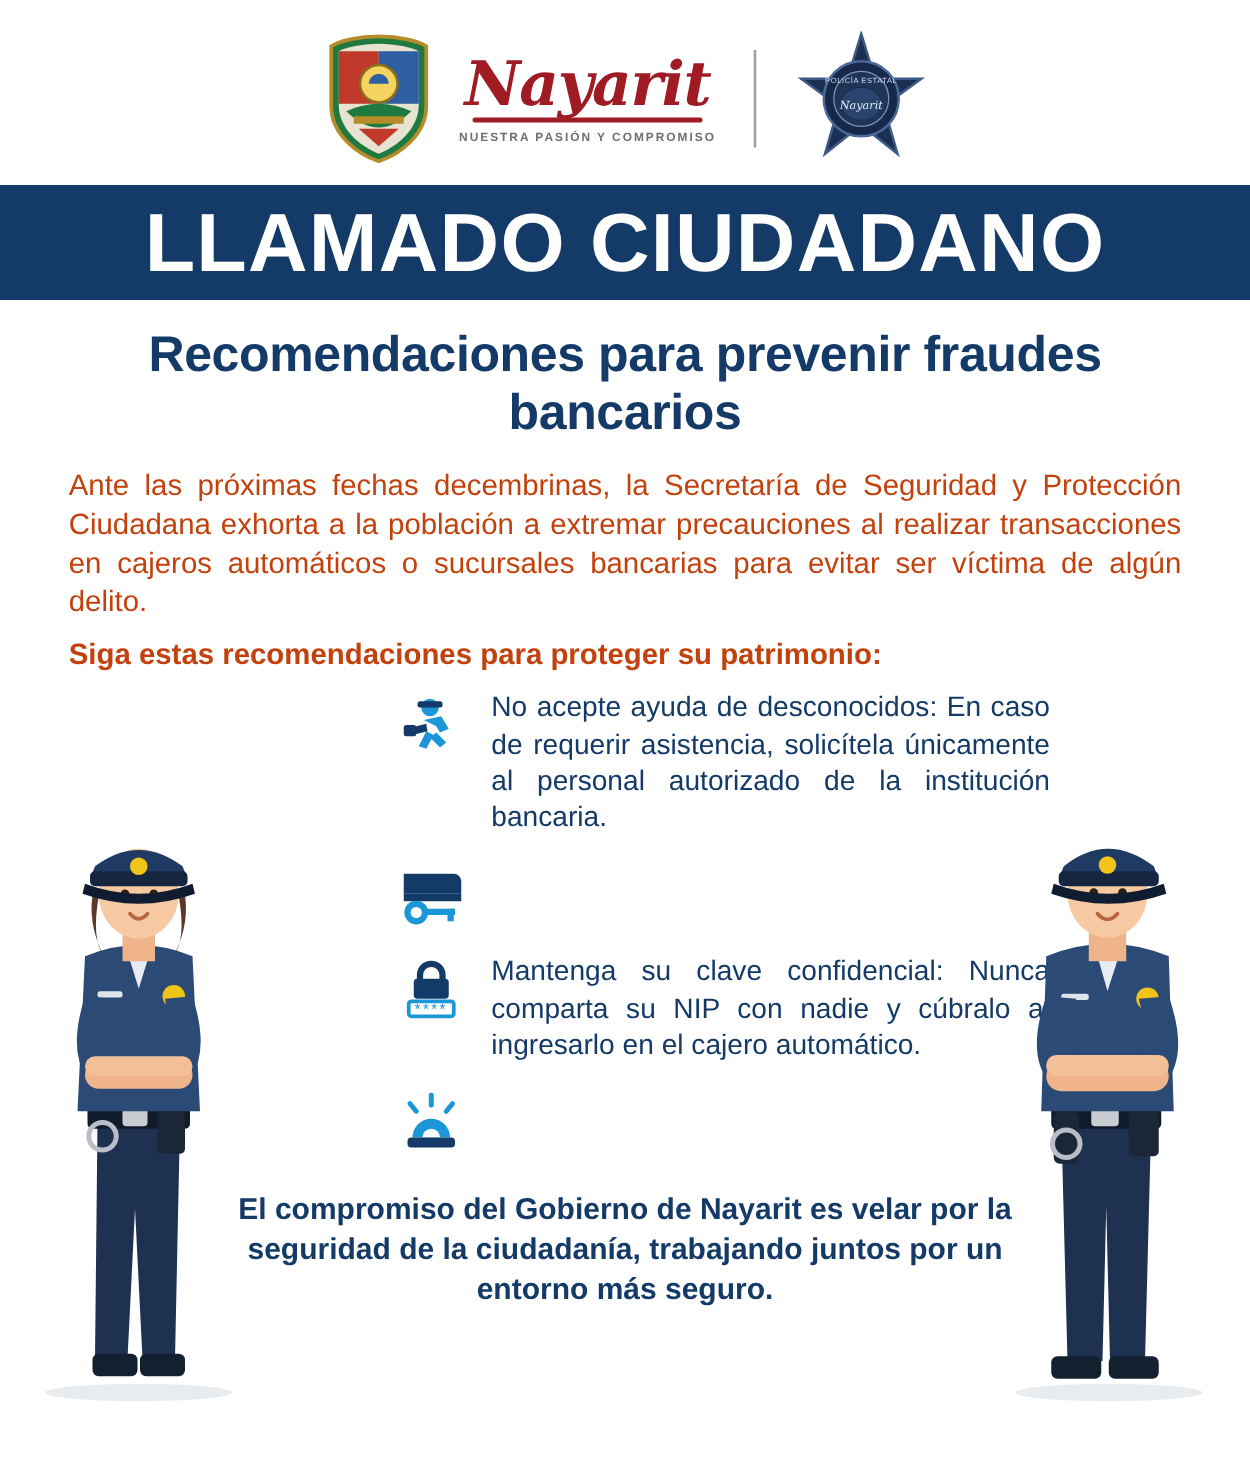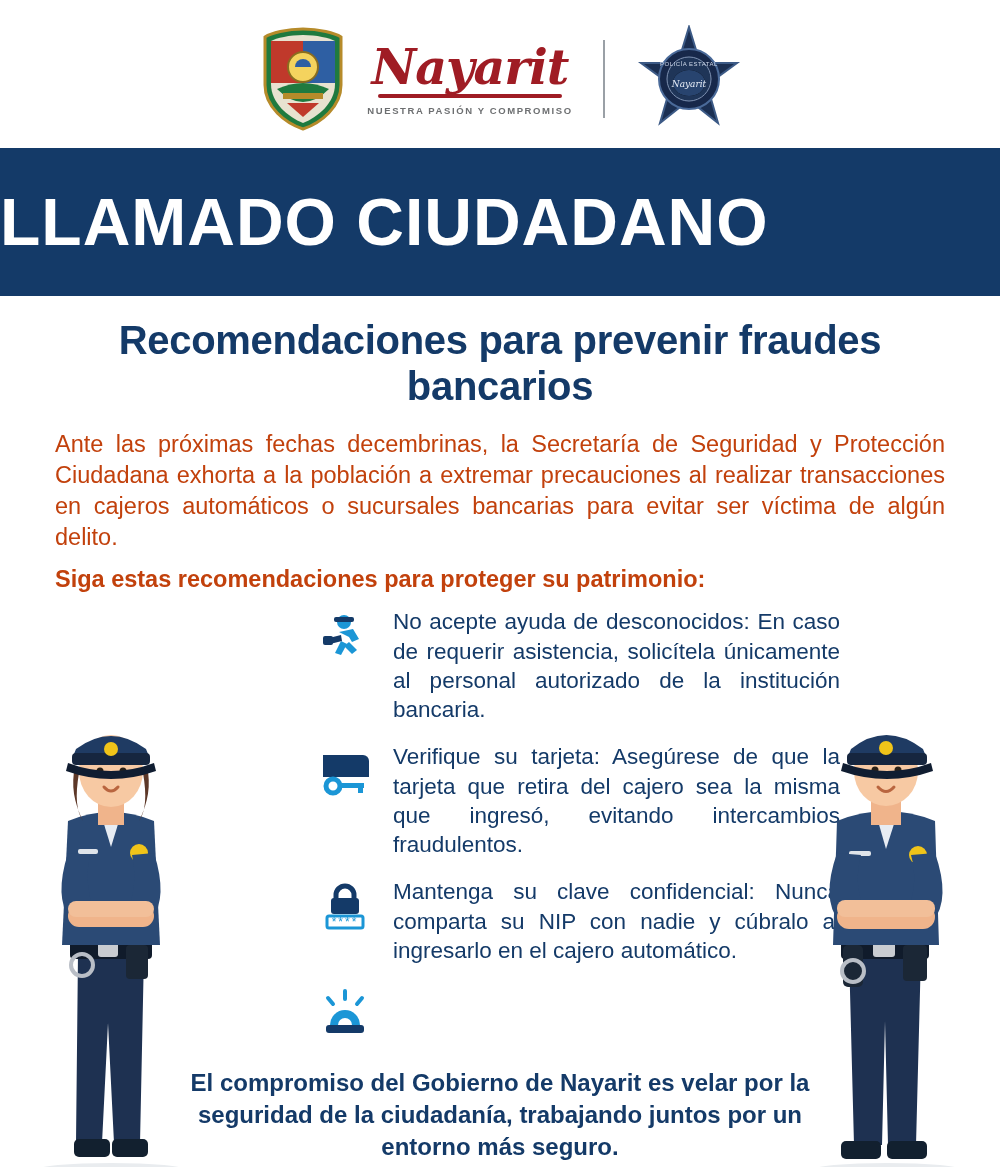--- a/index.html
+++ b/index.html
@@ -67,24 +67,24 @@
   }
   .sspc .l1 { font-size: 16.5px; letter-spacing: 1.3px; font-weight: normal; }
   .sspc .l2 { font-size: 18px; letter-spacing: 0.7px; font-weight: bold; }
   .sspc .l3 { font-size: 18px; letter-spacing: 0.7px; font-weight: bold; }
 
   .badge { width: 108px; height: 108px; position: relative; }
 
   
   .banner {
     background: #143a68;
-    height: 148px;
+    height: 92px;
     display: flex;
     align-items: center;
-    justify-content: flex-start;
+    justify-content: center;
   }
   .banner h1 {
     color: #ffffff;
     font-size: 66px;
     font-weight: bold;
     letter-spacing: 1px;
     line-height: 1;
   }
 
   
@@ -246,21 +246,20 @@
       <div class="tip">
         <div class="icon">
           <svg width="56" height="48" viewBox="0 0 56 48">
             <path d="M6 6 h40 a6 6 0 0 1 6 6 v10 h-46 z" fill="#143a68"></path>
             <rect x="6" y="22" width="46" height="6" fill="#143a68"></rect>
             <circle cx="16" cy="37" r="7" fill="none" stroke="#1b96d6" stroke-width="5"></circle>
             <rect x="21" y="34" width="26" height="5" fill="#1b96d6"></rect>
             <rect x="41" y="34" width="5" height="10" fill="#1b96d6"></rect>
           </svg>
         </div>
-        <div class="text">Verifique su tarjeta: Asegúrese de que la tarjeta que retira del cajero sea la misma que ingresó, evitando intercambios fraudulentos.</div>
       </div>
 
       <div class="tip">
         <div class="icon">
           <svg width="52" height="50" viewBox="0 0 52 50">
             <path d="M17 16 v-4 a9 9 0 0 1 18 0 v4" fill="none" stroke="#143a68" stroke-width="5"></path>
             <rect x="12" y="15" width="28" height="16" rx="3" fill="#143a68"></rect>
             <rect x="8" y="33" width="36" height="12" rx="2" fill="none" stroke="#1b96d6" stroke-width="3"></rect>
             <text x="26" y="43" text-anchor="middle" font-family="Liberation Sans, sans-serif" font-size="12" fill="#1b96d6" letter-spacing="2">****</text>
           </svg>

